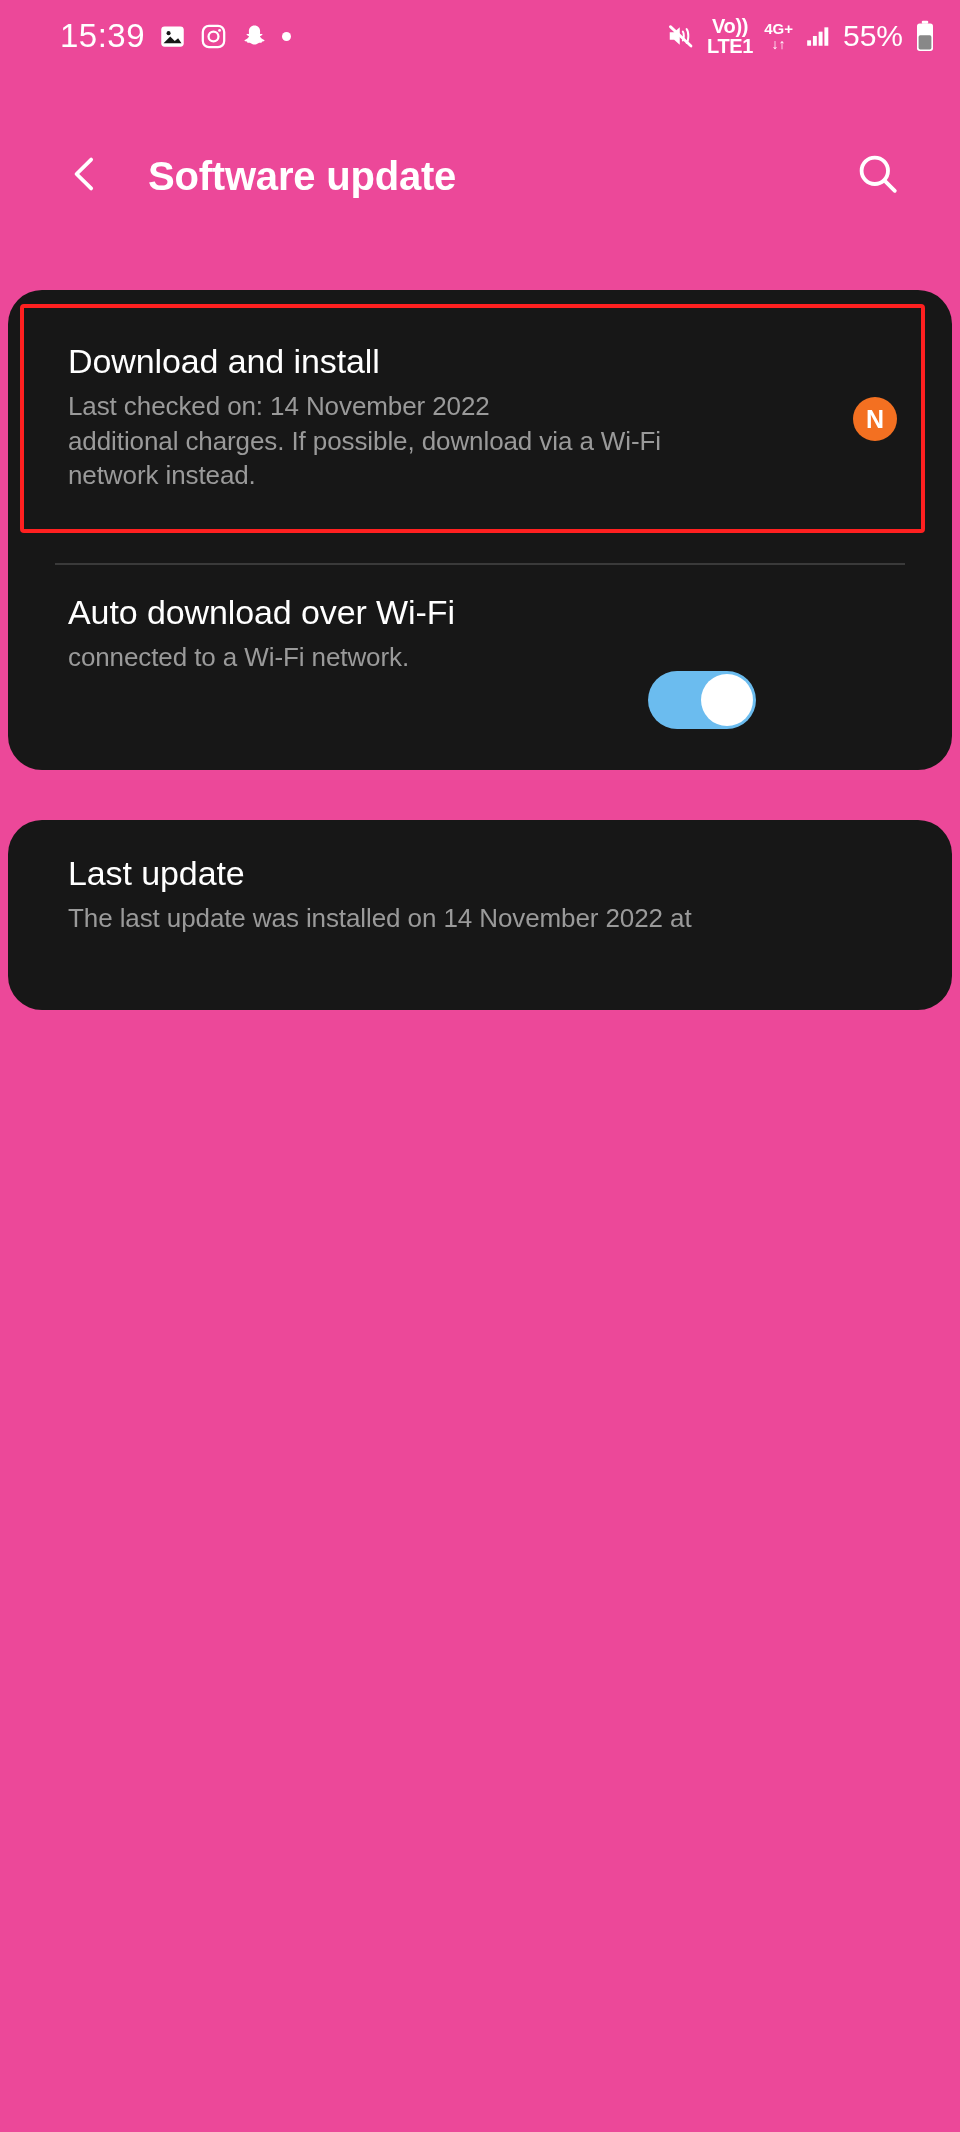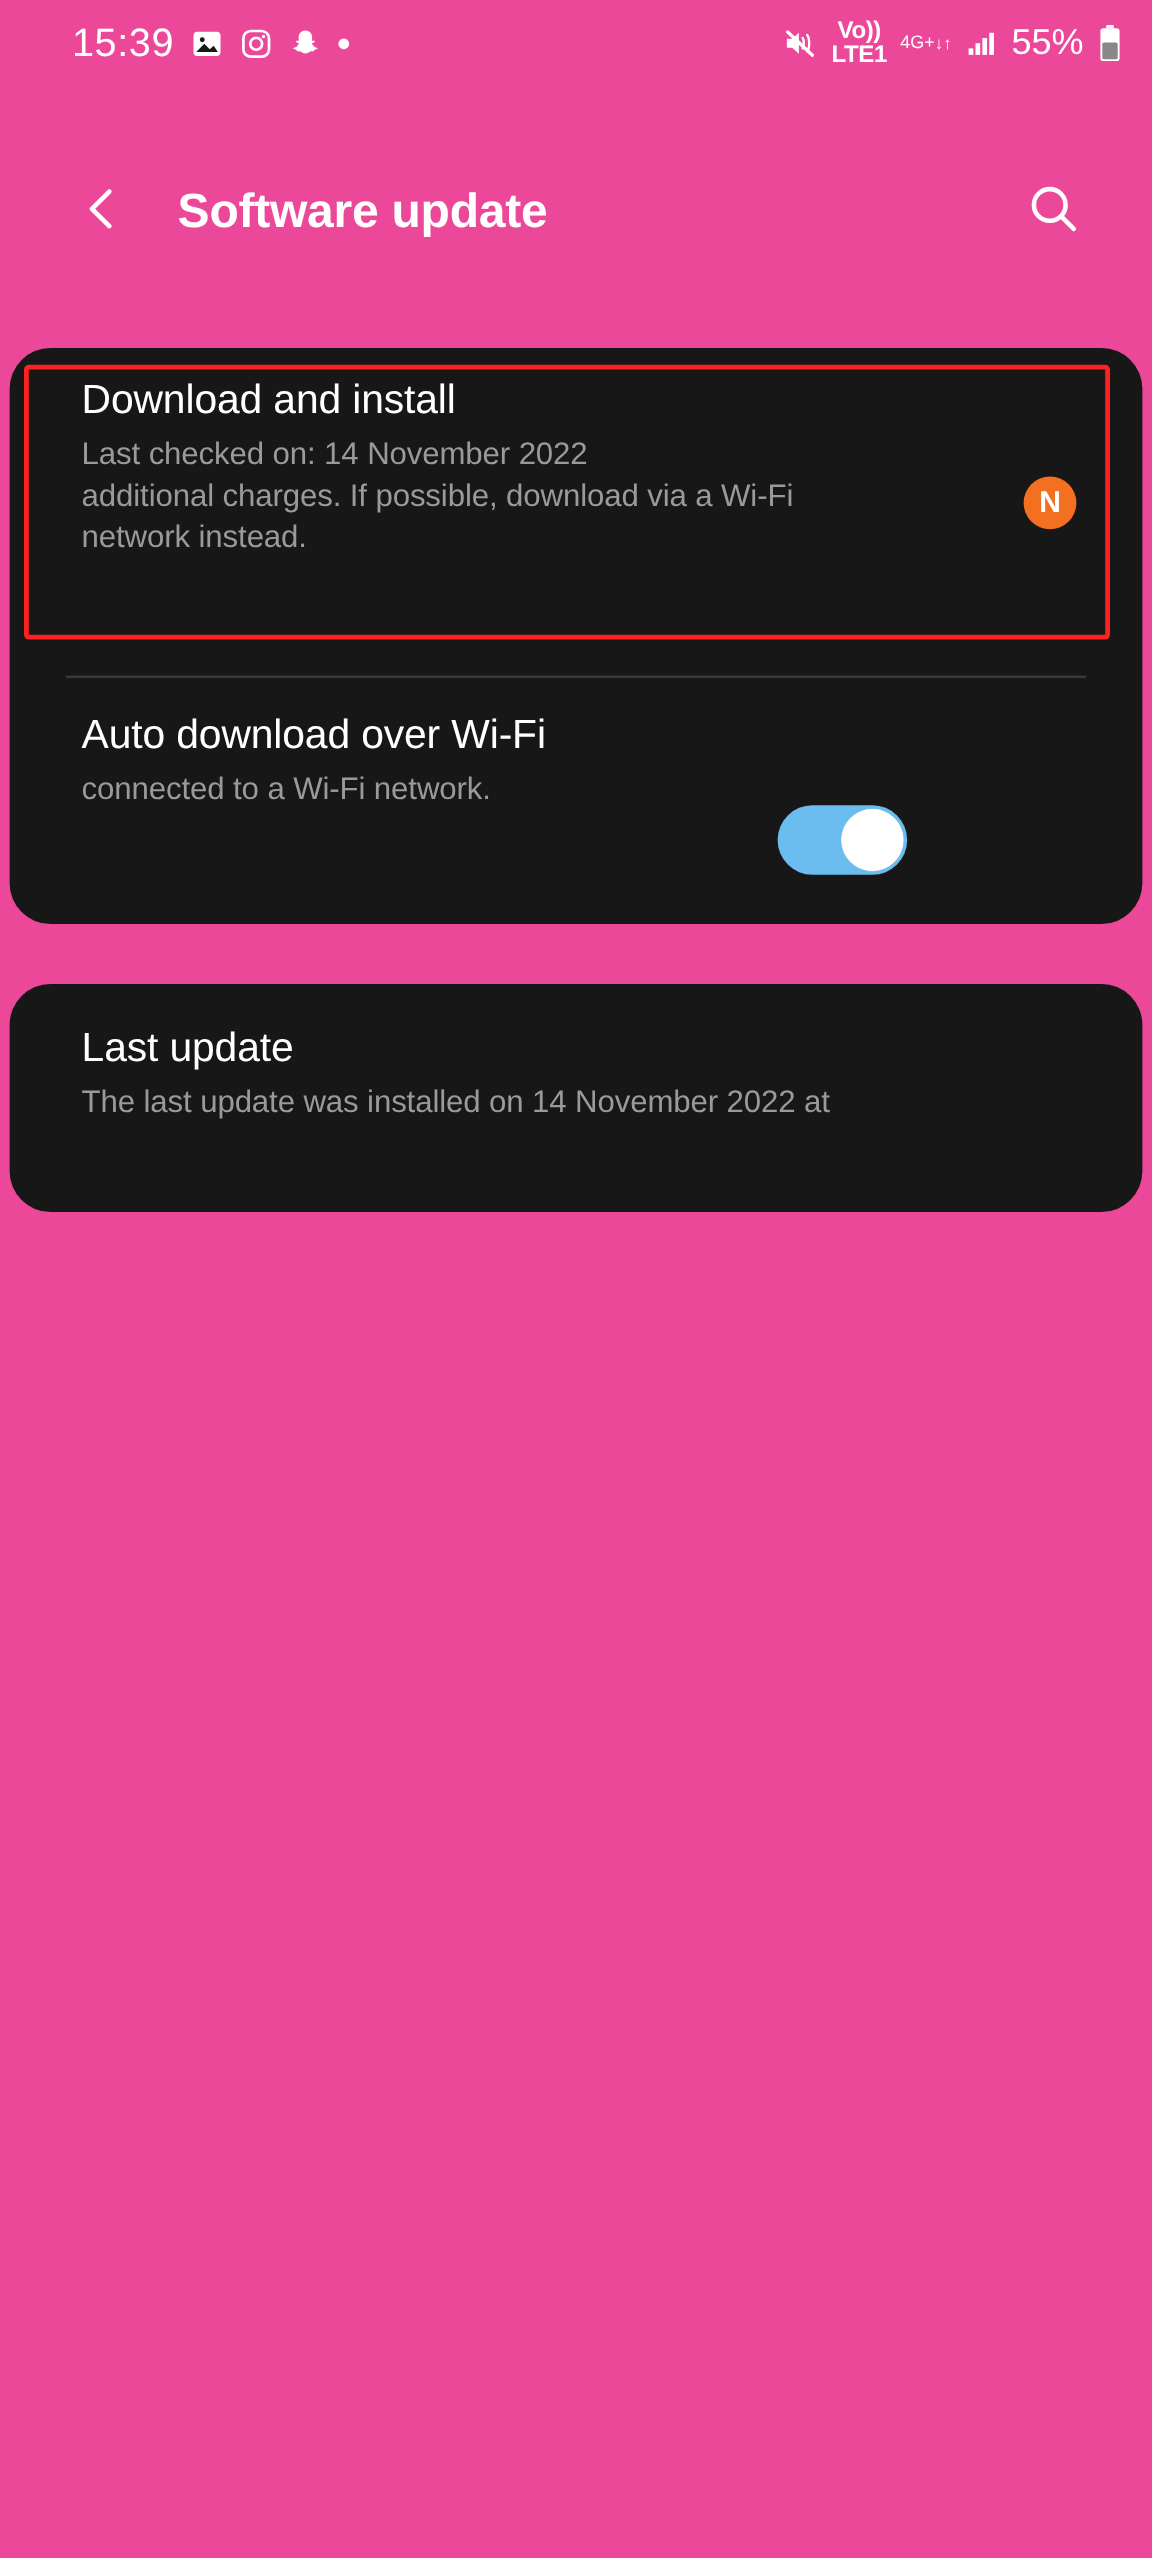--- a/index.html
+++ b/index.html
@@ -20,22 +20,22 @@
   .sb-left { display:flex; align-items:center; gap:14px; }
   .sb-clock { color:#fff; font-size:33px; letter-spacing:0.5px; font-weight:400; }
   .sb-icon { display:flex; align-items:center; justify-content:center; }
   .sb-dot { width:9px; height:9px; border-radius:50%; background:#fff; display:block; }
   .sb-right { display:flex; align-items:center; gap:11px; }
   .volte-stack {
     display:flex; flex-direction:column; align-items:center; justify-content:center;
     color:#fff; font-size:20px; font-weight:bold; line-height:1.02; letter-spacing:-0.3px;
   }
   .fourg-stack {
-    display:flex; align-items:center; justify-content:flex-start;
-    color:#fff; font-size:15px; font-weight:normal; line-height:1.02;
+    display:flex; flex-direction:column; align-items:center; justify-content:flex-start;
+    color:#fff; font-size:15px; font-weight:bold; line-height:1.02;
   }
   .sb-batt-text { color:#fff; font-size:30px; font-weight:400; letter-spacing:0px; }
 
   
   .header {
     position:absolute; top:128px; left:0; width:960px; height:96px;
     display:flex; align-items:center;
   }
   .back-btn {
     position:absolute; left:50px; top:0; width:70px; height:96px;
@@ -71,21 +71,21 @@
   }
   .row-sub {
     color:#9a9a9a; font-size:26px; font-weight:400; line-height:1.33;
     letter-spacing:-0.1px; margin-top:8px;
   }
   .row-sub .line { display:block; }
 
   
   #row-download {
     position:absolute; top:0; left:0; width:944px; height:218px;
-    padding-top:24px;
+    padding-top:52px;
   }
   #row-download .row-texts { max-width:700px; }
 
   
   .n-badge {
     position:absolute; right:55px; top:107px;
     width:44px; height:44px; border-radius:50%;
     background:#F37021;
     display:flex; align-items:center; justify-content:center;
     color:#fff; font-size:25px; font-weight:700; line-height:1;

